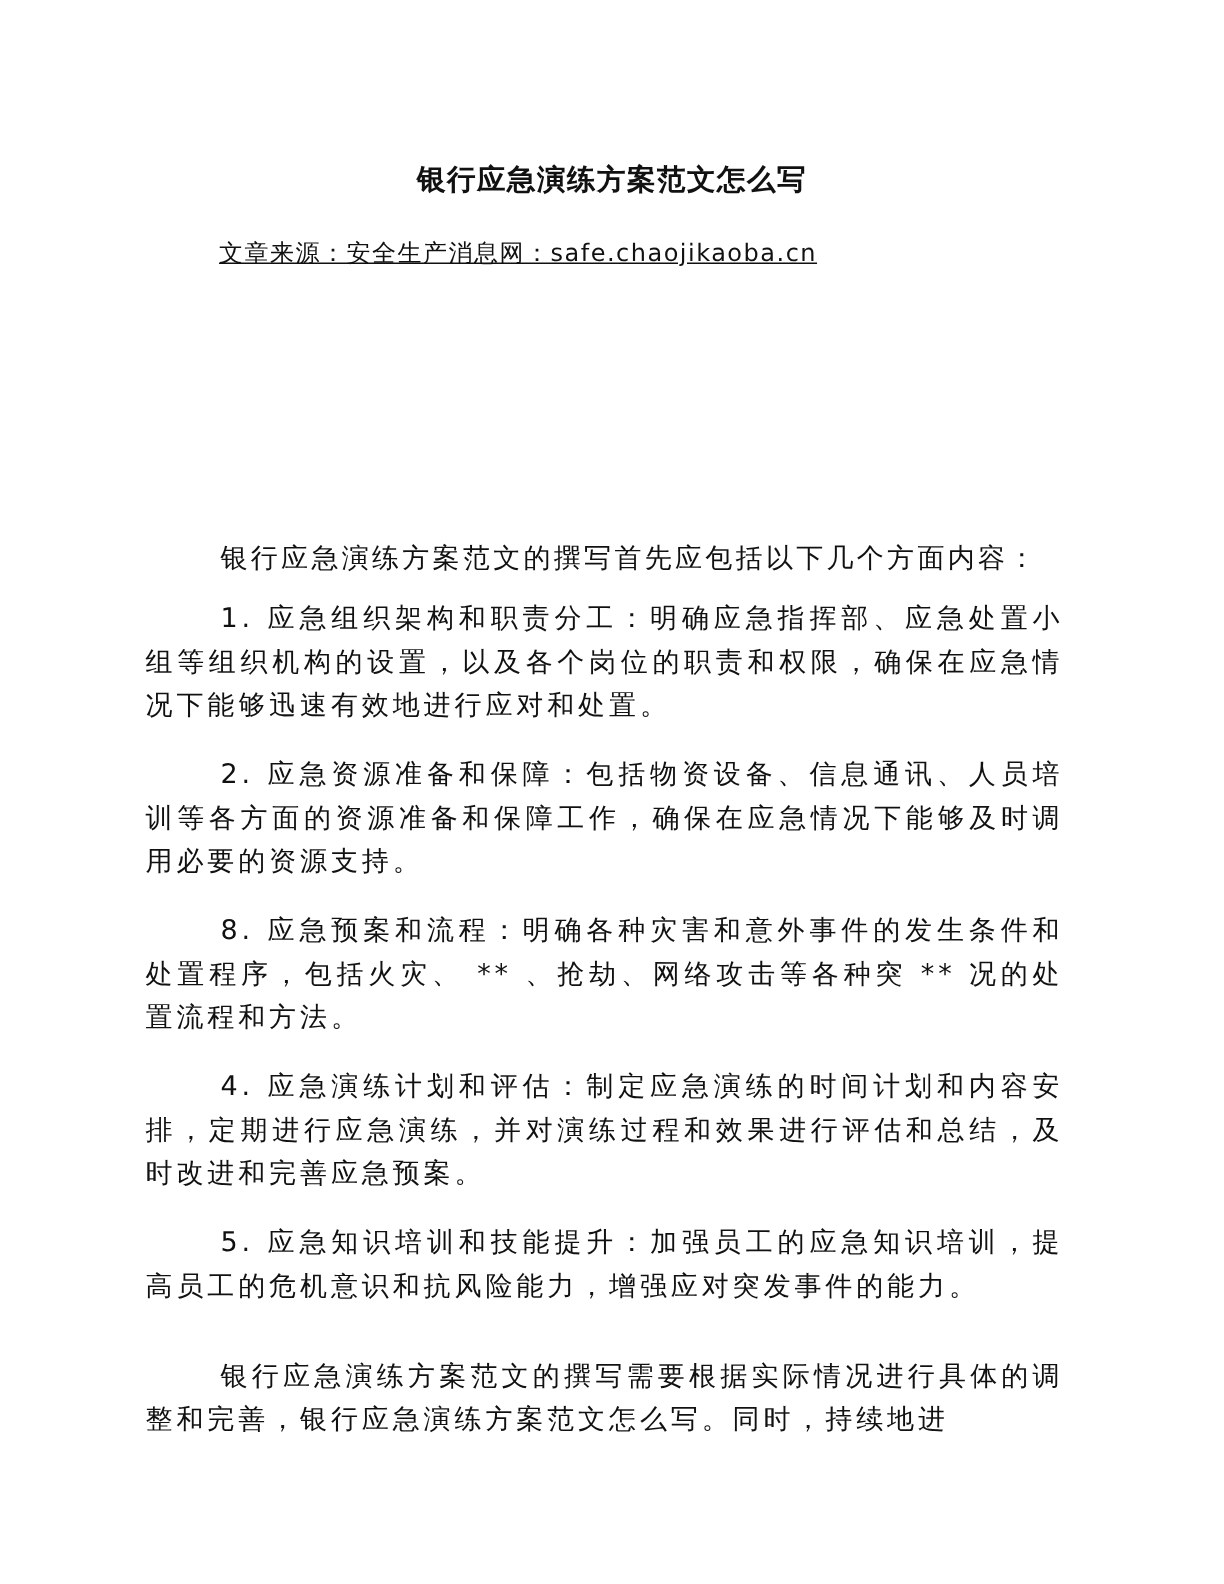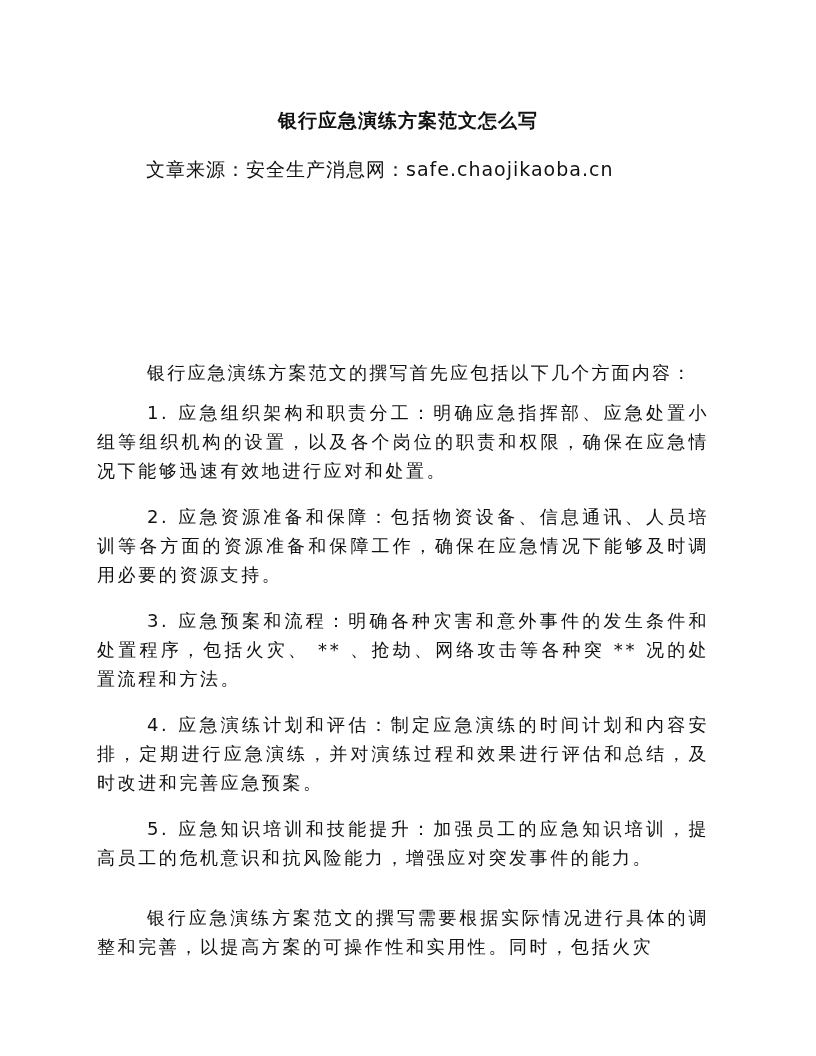--- a/index.html
+++ b/index.html
@@ -30,24 +30,25 @@
     text-align: center;
     font-size: 19px;
     font-weight: bold;
     letter-spacing: 1px;
     line-height: 28px;
   }
   .source {
     position: absolute;
     left: 146px;
     top: 155px;
-    font-size: 19px;
+    font-size: 16px;
     line-height: 28px;
     letter-spacing: 1px;
     white-space: nowrap;
+    text-decoration: underline;
   }
   .para {
     position: absolute;
     left: 97px;
     width: 612px;
     font-size: 18px;
     line-height: 29px;
     letter-spacing: 2.6px;
     text-indent: 50px;
     margin: 0;
@@ -62,17 +63,17 @@
 </head>
 <body>
 
 <div class="page">
   <div class="title">银行应急演练方案范文怎么写</div>
   <div class="source">文章来源：安全生产消息网：safe.chaojikaoba.cn</div>
 
   <p class="para nowrap" style="top:358px;">银行应急演练方案范文的撰写首先应包括以下几个方面内容：</p>
   <p class="para" style="top:398px;">1. 应急组织架构和职责分工：明确应急指挥部、应急处置小组等组织机构的设置，以及各个岗位的职责和权限，确保在应急情况下能够迅速有效地进行应对和处置。</p>
   <p class="para" style="top:502px;">2. 应急资源准备和保障：包括物资设备、信息通讯、人员培训等各方面的资源准备和保障工作，确保在应急情况下能够及时调用必要的资源支持。</p>
-  <p class="para" style="top:606px;">3. 应急预案和流程：明确各种灾害和意外事件的发生条件和处置程序，包括火灾、 ** 、抢劫、网络攻击等各种突 ** 况的处置流程和方法。</p>
+  <p class="para" style="top:606px;">8. 应急预案和流程：明确各种灾害和意外事件的发生条件和处置程序，包括火灾、 ** 、抢劫、网络攻击等各种突 ** 况的处置流程和方法。</p>
   <p class="para" style="top:710px;">4. 应急演练计划和评估：制定应急演练的时间计划和内容安排，定期进行应急演练，并对演练过程和效果进行评估和总结，及时改进和完善应急预案。</p>
   <p class="para" style="top:814px;">5. 应急知识培训和技能提升：加强员工的应急知识培训，提高员工的危机意识和抗风险能力，增强应对突发事件的能力。</p>
-  <p class="para" style="top:903px;">银行应急演练方案范文的撰写需要根据实际情况进行具体的调整和完善，以提高方案的可操作性和实用性。同时，包括火灾</p>
+  <p class="para" style="top:903px;">银行应急演练方案范文的撰写需要根据实际情况进行具体的调整和完善，银行应急演练方案范文怎么写。同时，持续地进</p>
 </div>
 
 </body></html>

